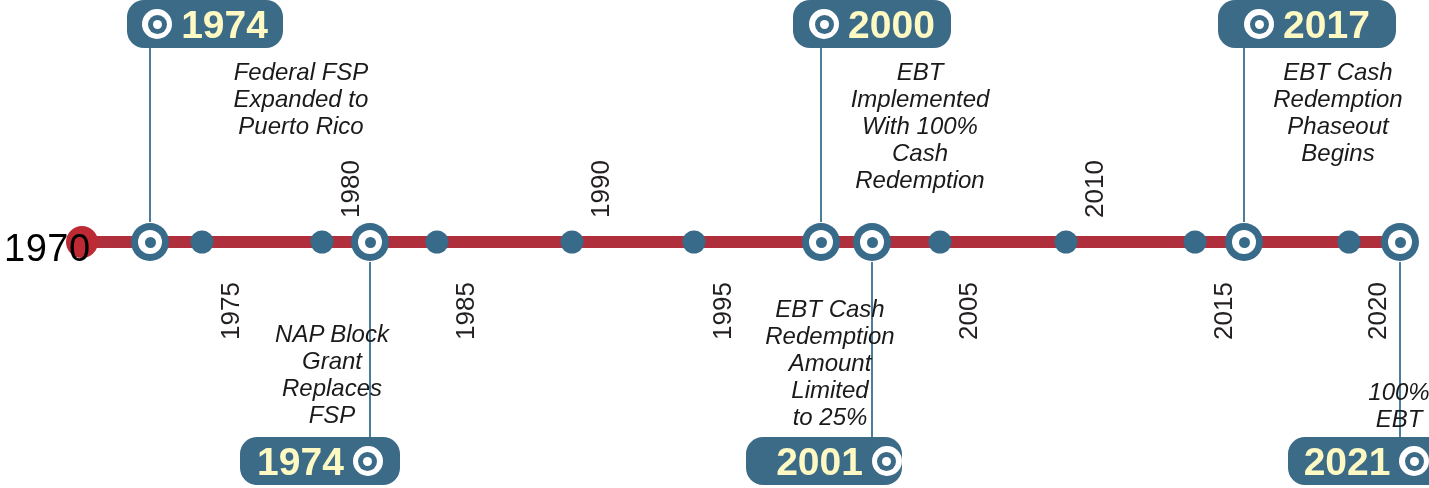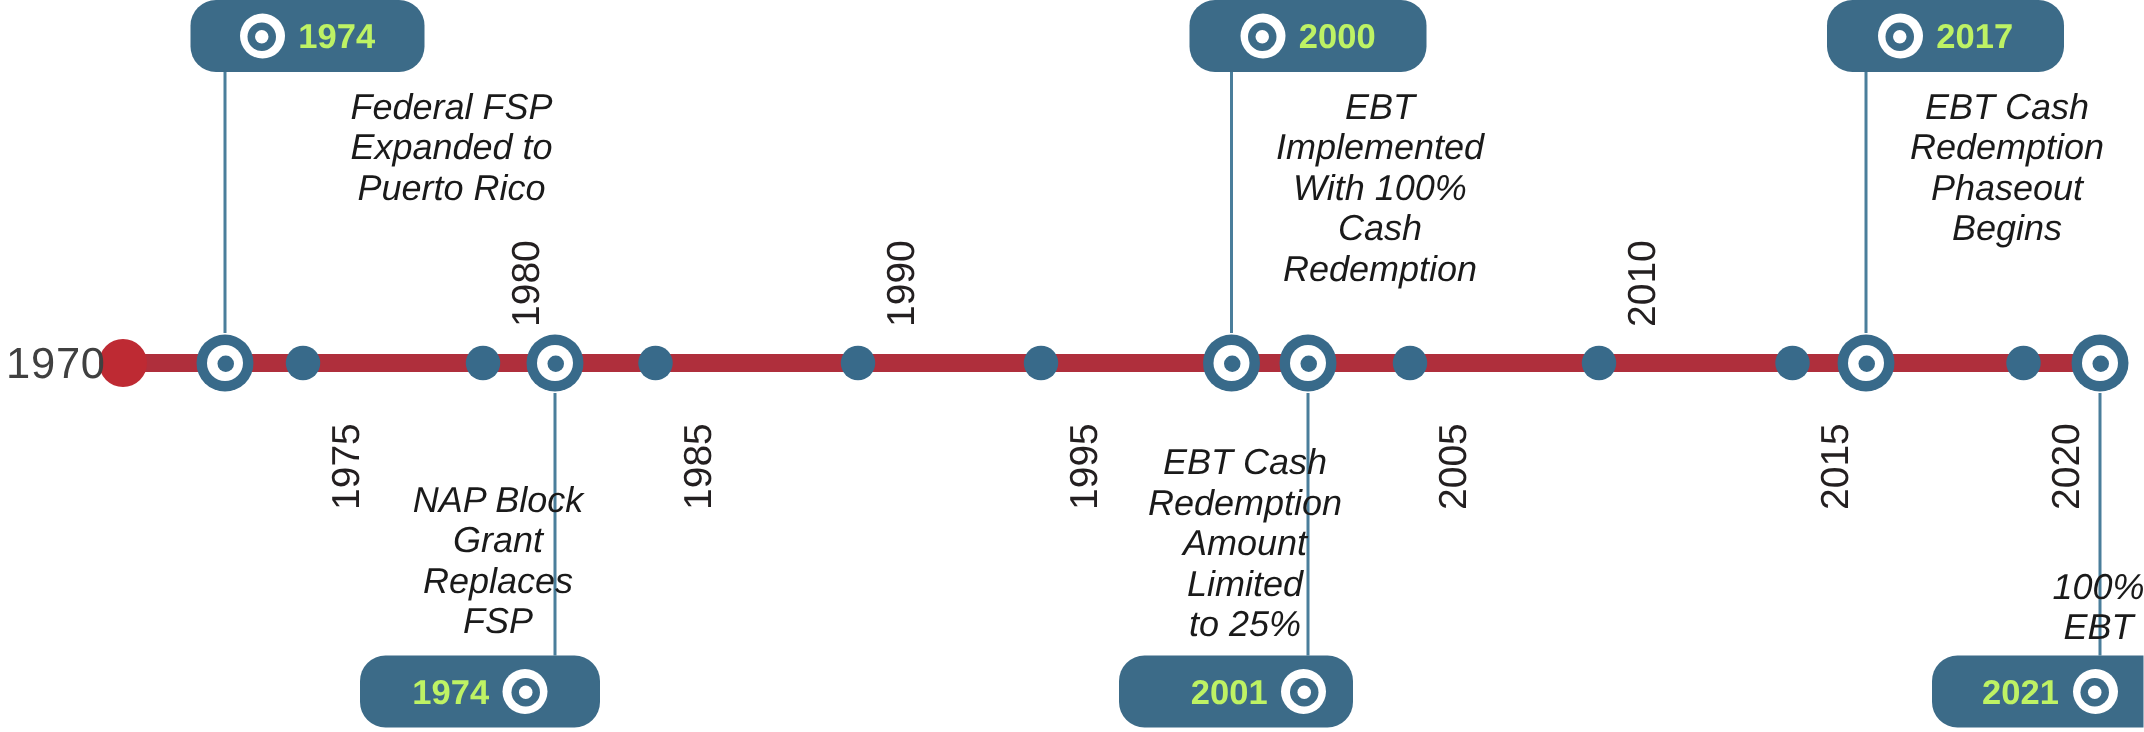--- a/index.html
+++ b/index.html
@@ -2,21 +2,21 @@
 <html><head>
 <meta charset="utf-8">
 <style>
   html,body{margin:0;padding:0;background:#ffffff;}
   body{width:1429px;height:488px;overflow:hidden;font-family:"Liberation Sans",sans-serif;}
   #stage{position:relative;width:1429px;height:488px;background:#fff;}
 
   
   .axis-line{position:absolute;background:#AF2F3C;border-radius:3px;}
   .start-dot{position:absolute;border-radius:50%;background:#BE2A33;}
-  .year-start-label{position:absolute;color:#404040;font-size:29px;letter-spacing:.5px;
+  .year-start-label{position:absolute;color:#000000;font-size:38px;letter-spacing:.5px;
       font-family:"Liberation Sans",sans-serif;white-space:nowrap;}
 
   
   .node{position:absolute;transform:translate(-50%,-50%);}
   .dot-plain{width:23px;height:23px;border-radius:50%;background:#386A8A;}
   .dot-ring{width:38px;height:38px;border-radius:50%;background:#386A8A;
       display:flex;align-items:center;justify-content:center;}
   .dot-ring .inner-white{width:24px;height:24px;border-radius:50%;background:#fff;
       display:flex;align-items:center;justify-content:center;}
   .dot-ring .inner-core{width:11px;height:11px;border-radius:50%;background:#386A8A;}
@@ -26,21 +26,21 @@
       transform-origin:0 0;font-family:"Liberation Sans",sans-serif;letter-spacing:0px;}
   .tick-above{transform:rotate(-90deg);}
   .tick-below{transform:rotate(-90deg);}
 
   
   .stem{position:absolute;width:2px;background:#4A7E9B;}
 
   
   .badge{position:absolute;background:#3C6B88;border-radius:17px;height:48px;
       display:flex;align-items:center;gap:9px;padding:0 16px;box-sizing:border-box;}
-  .badge .badge-year{color:#bef264;font-size:23px;font-weight:bold;line-height:1;
+  .badge .badge-year{color:#fef9c3;font-size:39px;font-weight:bold;line-height:1;
       letter-spacing:0px;font-family:"Liberation Sans",sans-serif;}
   .target-ico{width:30px;height:30px;border-radius:50%;background:#fff;
       display:flex;align-items:center;justify-content:center;flex:none;}
   .target-ico .t-mid{width:19px;height:19px;border-radius:50%;background:#3C6B88;
       display:flex;align-items:center;justify-content:center;}
   .target-ico .t-core{width:9px;height:9px;border-radius:50%;background:#fff;}
 
   
   .caption{position:absolute;color:#1A1A1A;font-style:italic;font-size:24px;
       line-height:1.13;text-align:center;font-family:"Liberation Sans",sans-serif;
@@ -152,21 +152,21 @@
 Redemption
 Amount
 Limited
 to 25%</div>
       <div class="node dot-ring" style="left: 1244px; top: 242px;">
         <div class="inner-white">
           <div class="inner-core"></div>
         </div>
       </div>
       <div class="stem" style="left: 1243px; top: 46px; height: 176px;"></div>
-      <div class="badge" style="left: 1218px; width: 158px; top: 0px; justify-content: center;">
+      <div class="badge" style="left: 1218px; width: 178px; top: 0px; justify-content: center;">
         <div class="target-ico">
           <div class="t-mid">
             <div class="t-core"></div>
           </div>
         </div>
         <span class="badge-year">2017</span>
       </div>
       <div class="caption" style="left: 1248px; top: 58px; width: 180px;">EBT Cash
 Redemption
 Phaseout

